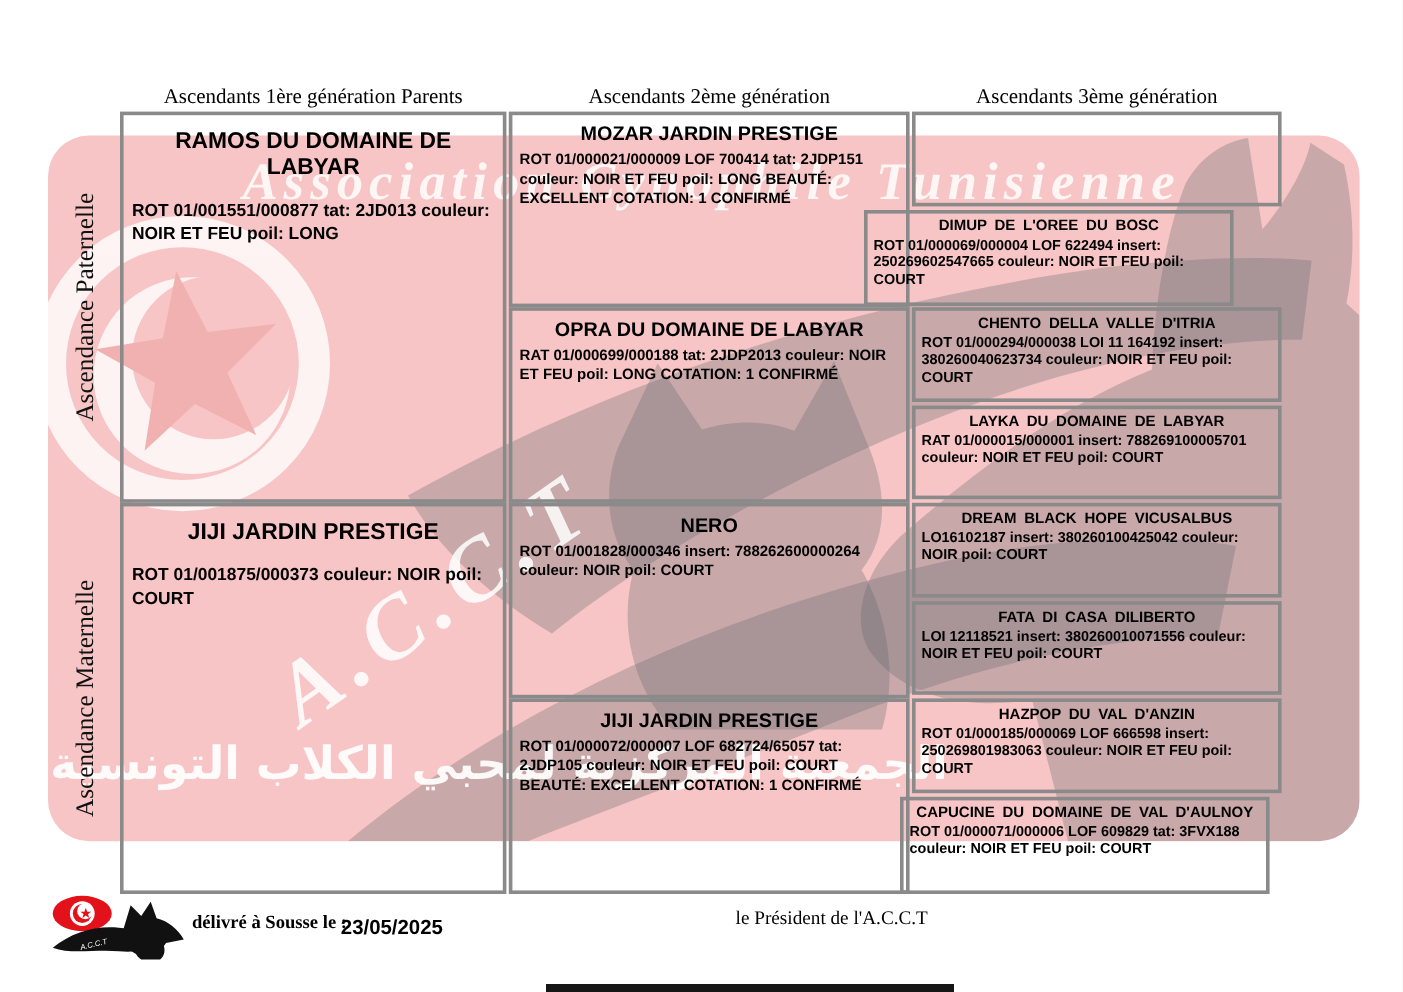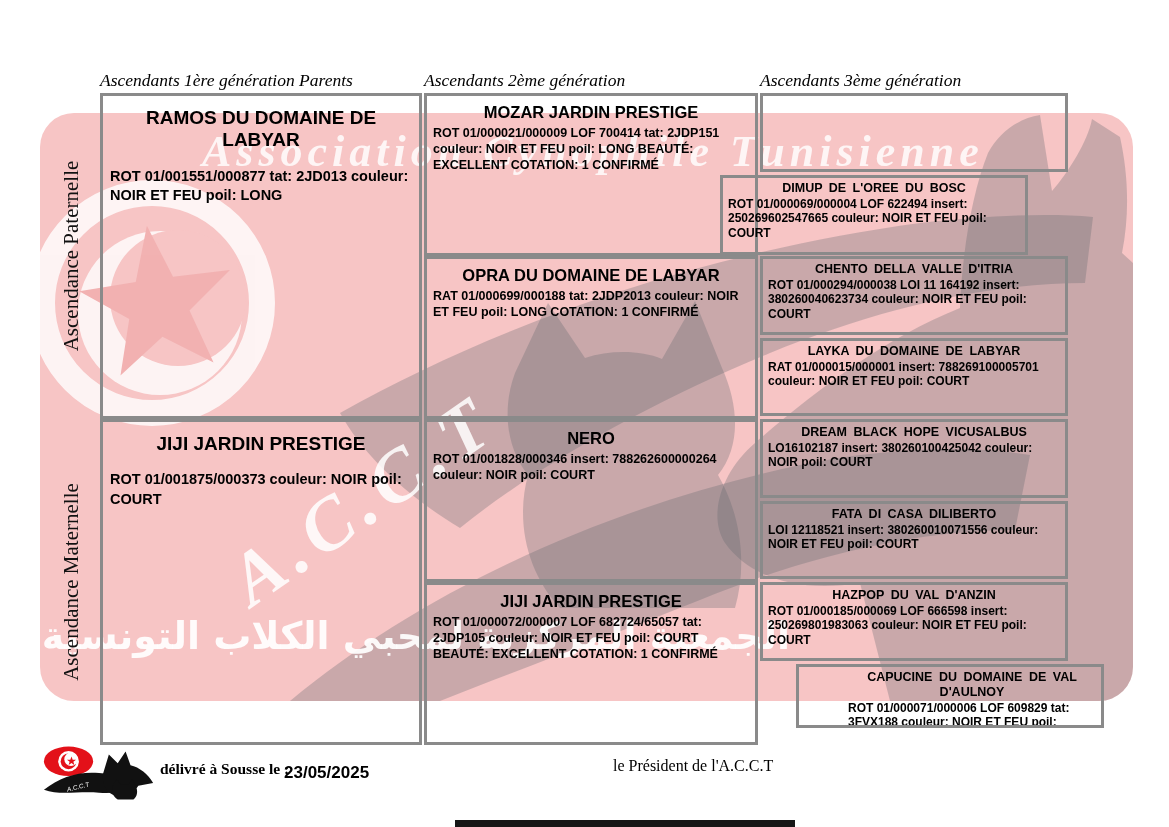--- a/index.html
+++ b/index.html
@@ -26,21 +26,21 @@
     transform:rotate(-35deg); transform-origin:0 50%; white-space:nowrap;
   }
   .wm-arabic {
     position:absolute; left:100px; top:614px; width:690px; direction:rtl; text-align:center;
     font-family:"DejaVu Sans", sans-serif; font-size:38px; font-weight:bold;
     color:rgba(255,255,255,.92); white-space:nowrap;
   }
   
   .col-header {
     position:absolute; top:70px; font-family:"Liberation Serif", serif;
-    font-size:17.5px; color:#000; white-space:nowrap;font-style:italic;
+    font-size:17.5px; color:#000; text-align:center; white-space:nowrap;
   }
   .side-label {
     position:absolute; font-family:"Liberation Serif", serif; font-size:21px; color:#111;
     white-space:nowrap; transform:translate(-50%,-50%) rotate(-90deg);
   }
   
   .cell {
     position:absolute; border:3px solid var(--border_gray,#8a8a8a);
     background:transparent; overflow:hidden;
   }
@@ -137,21 +137,21 @@
     <div class="det g3det">LO16102187 insert: 380260100425042 couleur: NOIR poil: COURT</div>
   </div>
   <div class="cell" style="left:760px;top:501px;width:308px;height:78px;">
     <div class="name g3name">FATA DI CASA DILIBERTO</div>
     <div class="det g3det">LOI 12118521 insert: 380260010071556 couleur: NOIR ET FEU poil: COURT</div>
   </div>
   <div class="cell" style="left:760px;top:582px;width:308px;height:79px;">
     <div class="name g3name">HAZPOP DU VAL D'ANZIN</div>
     <div class="det g3det">ROT 01/000185/000069 LOF 666598 insert: 250269801983063 couleur: NOIR ET FEU poil: COURT</div>
   </div>
-  <div class="cell" style="left:796px;top:664px;width:308px;height:64px;padding-left:44px;">
+  <div class="cell" style="left:750px;top:664px;width:308px;height:81px;">
     <div class="name g3name">CAPUCINE DU DOMAINE DE VAL D'AULNOY</div>
     <div class="det g3det">ROT 01/000071/000006 LOF 609829 tat: 3FVX188 couleur: NOIR ET FEU poil: COURT</div>
   </div>
 
   <svg class="logo" viewBox="0 0 120 66">
     <g>
       <ellipse cx="27" cy="17" rx="25" ry="15" fill="var(--flag_red,#e31119)"></ellipse>
       <circle cx="27" cy="17" r="10.5" fill="#ffffff"></circle>
       <circle cx="27" cy="17" r="8" fill="var(--flag_red,#e31119)"></circle>
       <circle cx="29.5" cy="15" r="6.8" fill="#ffffff"></circle>

